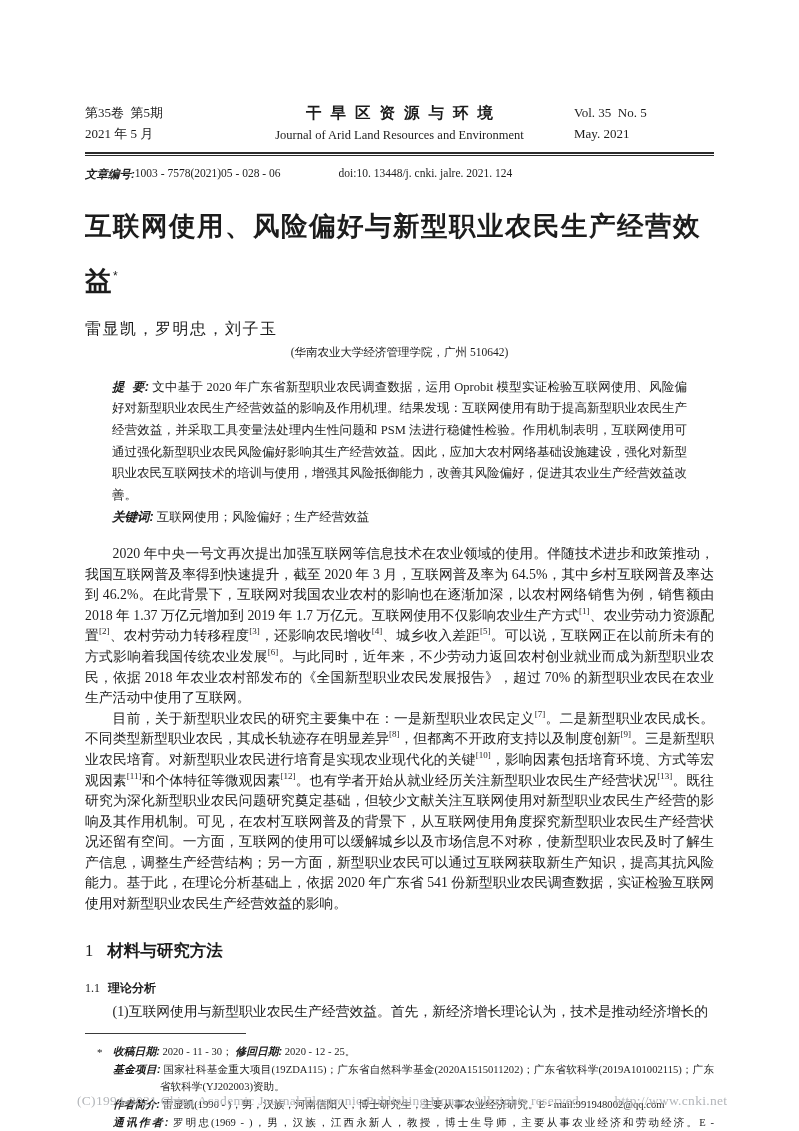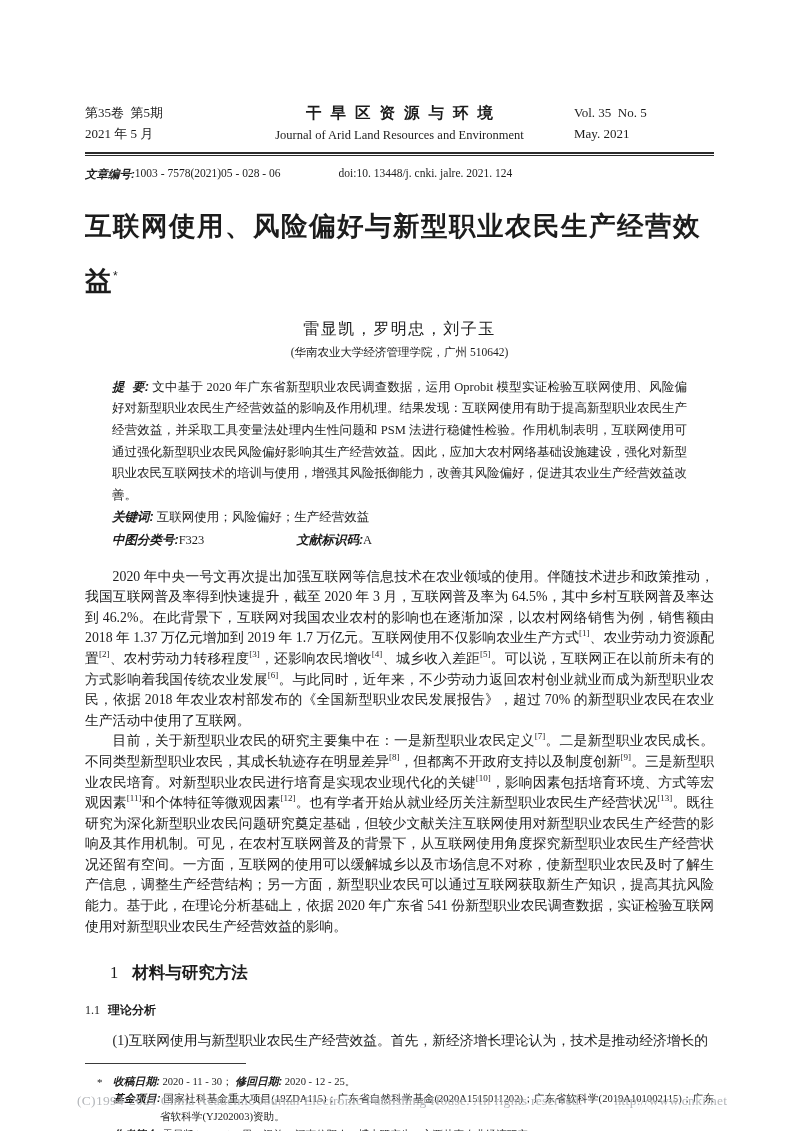--- a/index.html
+++ b/index.html
@@ -25,40 +25,40 @@
   .double-rule { margin-top:6px; height:4px; border-top:2px solid #2b2b2b; border-bottom:1px solid #2b2b2b; }
 
   
   .article-info { margin-top:11px; font-size:11.5px; display:flex; }
   .article-info .doi { margin-left:58px; }
   .b { font-family:"Liberation Sans","DejaVu Sans",sans-serif; font-weight:700;font-style:italic; }
 
   
   .title { margin-top:19px; text-align:left; font-family:"Liberation Sans","DejaVu Sans",sans-serif; font-weight:700; font-size:26.5px; letter-spacing:1.5px; line-height:50px; }
   .title sup { font-size:12px; font-weight:400; }
-  .authors { margin-top:13px; text-align:center; font-size:16px; letter-spacing:1.5px; }
+  .authors { margin-top:13px; font-size:16px; letter-spacing:1.5px; }
   .affiliation { margin-top:5px; text-align:center; font-size:11.5px; }
 
   
   .abs-block { margin:17px 27px 0 27px; font-size:12.5px; line-height:21.6px; }
   .abstract { text-align:justify; }
   .kw-row { margin-top:1px; }
   .clc-row { margin-top:1px; display:flex; }
   .clc-row .gap { width:92px; }
 
   
   .body-text { margin-top:15px; font-size:13.8px; line-height:20.6px; text-align:justify; }
   .body-text p { text-indent:2em; }
   sup.ref { font-size:9px; line-height:0; vertical-align:super; }
 
-  .section-heading { margin-top:25px; font-family:"Liberation Sans","DejaVu Sans",sans-serif; font-weight:700; font-size:16.5px;margin-left:25px; }
+  .section-heading { margin-top:25px; font-family:"Liberation Sans","DejaVu Sans",sans-serif; font-weight:700; font-size:16.5px; }
   .section-heading .num { margin-right:14px; font-weight:400; font-family:"Liberation Serif",serif; }
   .sub-heading { margin-top:18px; font-family:"Liberation Sans","DejaVu Sans",sans-serif; font-weight:700; font-size:12px; }
   .sub-heading .num { margin-right:8px; font-weight:400; font-family:"Liberation Serif",serif; }
-  .sec-para { margin-top:12px; font-size:13.8px; line-height:20.6px; text-indent:2em; text-align:justify; }
+  .sec-para { margin-top:5px; font-size:13.8px; line-height:20.6px; text-indent:2em; text-align:justify; }
 
   
   .fn-rule { margin-top:11px; width:161px; border-top:1.5px solid #3a3a3a; }
   .footnotes { position:relative; margin-top:9px; font-size:10.6px; line-height:17.6px; }
   .fn-marker { position:absolute; left:12px; top:1px; font-size:11px; }
   .fn-row { padding-left:75px; text-indent:-47px; text-align:justify; }
   .fn-row .fn-label { font-size:10.8px; }
 
   
   .footer { position:absolute; left:48px; top:1093px; font-size:13.5px; color:#b3b6ba; letter-spacing:0.3px;margin-left:29px; }
@@ -99,27 +99,20 @@
 
     <div class="abs-block">
       <div class="abstract">
         <span class="b ws-pre">提  要:</span>
         <span>文中基于 2020 年广东省新型职业农民调查数据，运用 Oprobit 模型实证检验互联网使用、风险偏好对新型职业农民生产经营效益的影响及作用机理。结果发现：互联网使用有助于提高新型职业农民生产经营效益，并采取工具变量法处理内生性问题和 PSM 法进行稳健性检验。作用机制表明，互联网使用可通过强化新型职业农民风险偏好影响其生产经营效益。因此，应加大农村网络基础设施建设，强化对新型职业农民互联网技术的培训与使用，增强其风险抵御能力，改善其风险偏好，促进其农业生产经营效益改善。</span>
       </div>
       <div class="kw-row">
         <span class="b">关键词:</span>
         <span>互联网使用；风险偏好；生产经营效益</span>
       </div>
-      <div class="clc-row">
-        <span class="b">中图分类号:</span>
-        <span>F323</span>
-        <span class="gap"></span>
-        <span class="b">文献标识码:</span>
-        <span>A</span>
-      </div>
     </div>
 
     <div class="body-text">
       <p>2020 年中央一号文再次提出加强互联网等信息技术在农业领域的使用。伴随技术进步和政策推动，我国互联网普及率得到快速提升，截至 2020 年 3 月，互联网普及率为 64.5%，其中乡村互联网普及率达到 46.2%。在此背景下，互联网对我国农业农村的影响也在逐渐加深，以农村网络销售为例，销售额由 2018 年 1.37 万亿元增加到 2019 年 1.7 万亿元。互联网使用不仅影响农业生产方式<sup class="ref">[1]</sup>、农业劳动力资源配置<sup class="ref">[2]</sup>、农村劳动力转移程度<sup class="ref">[3]</sup>，还影响农民增收<sup class="ref">[4]</sup>、城乡收入差距<sup class="ref">[5]</sup>。可以说，互联网正在以前所未有的方式影响着我国传统农业发展<sup class="ref">[6]</sup>。与此同时，近年来，不少劳动力返回农村创业就业而成为新型职业农民，依据 2018 年农业农村部发布的《全国新型职业农民发展报告》，超过 70% 的新型职业农民在农业生产活动中使用了互联网。</p>
       <p>目前，关于新型职业农民的研究主要集中在：一是新型职业农民定义<sup class="ref">[7]</sup>。二是新型职业农民成长。不同类型新型职业农民，其成长轨迹存在明显差异<sup class="ref">[8]</sup>，但都离不开政府支持以及制度创新<sup class="ref">[9]</sup>。三是新型职业农民培育。对新型职业农民进行培育是实现农业现代化的关键<sup class="ref">[10]</sup>，影响因素包括培育环境、方式等宏观因素<sup class="ref">[11]</sup>和个体特征等微观因素<sup class="ref">[12]</sup>。也有学者开始从就业经历关注新型职业农民生产经营状况<sup class="ref">[13]</sup>。既往研究为深化新型职业农民问题研究奠定基础，但较少文献关注互联网使用对新型职业农民生产经营的影响及其作用机制。可见，在农村互联网普及的背景下，从互联网使用角度探究新型职业农民生产经营状况还留有空间。一方面，互联网的使用可以缓解城乡以及市场信息不对称，使新型职业农民及时了解生产信息，调整生产经营结构；另一方面，新型职业农民可以通过互联网获取新生产知识，提高其抗风险能力。基于此，在理论分析基础上，依据 2020 年广东省 541 份新型职业农民调查数据，实证检验互联网使用对新型职业农民生产经营效益的影响。</p>
     </div>
 
     <div class="section-heading">
       <span class="num">1</span><span>材料与研究方法</span>
     </div>

